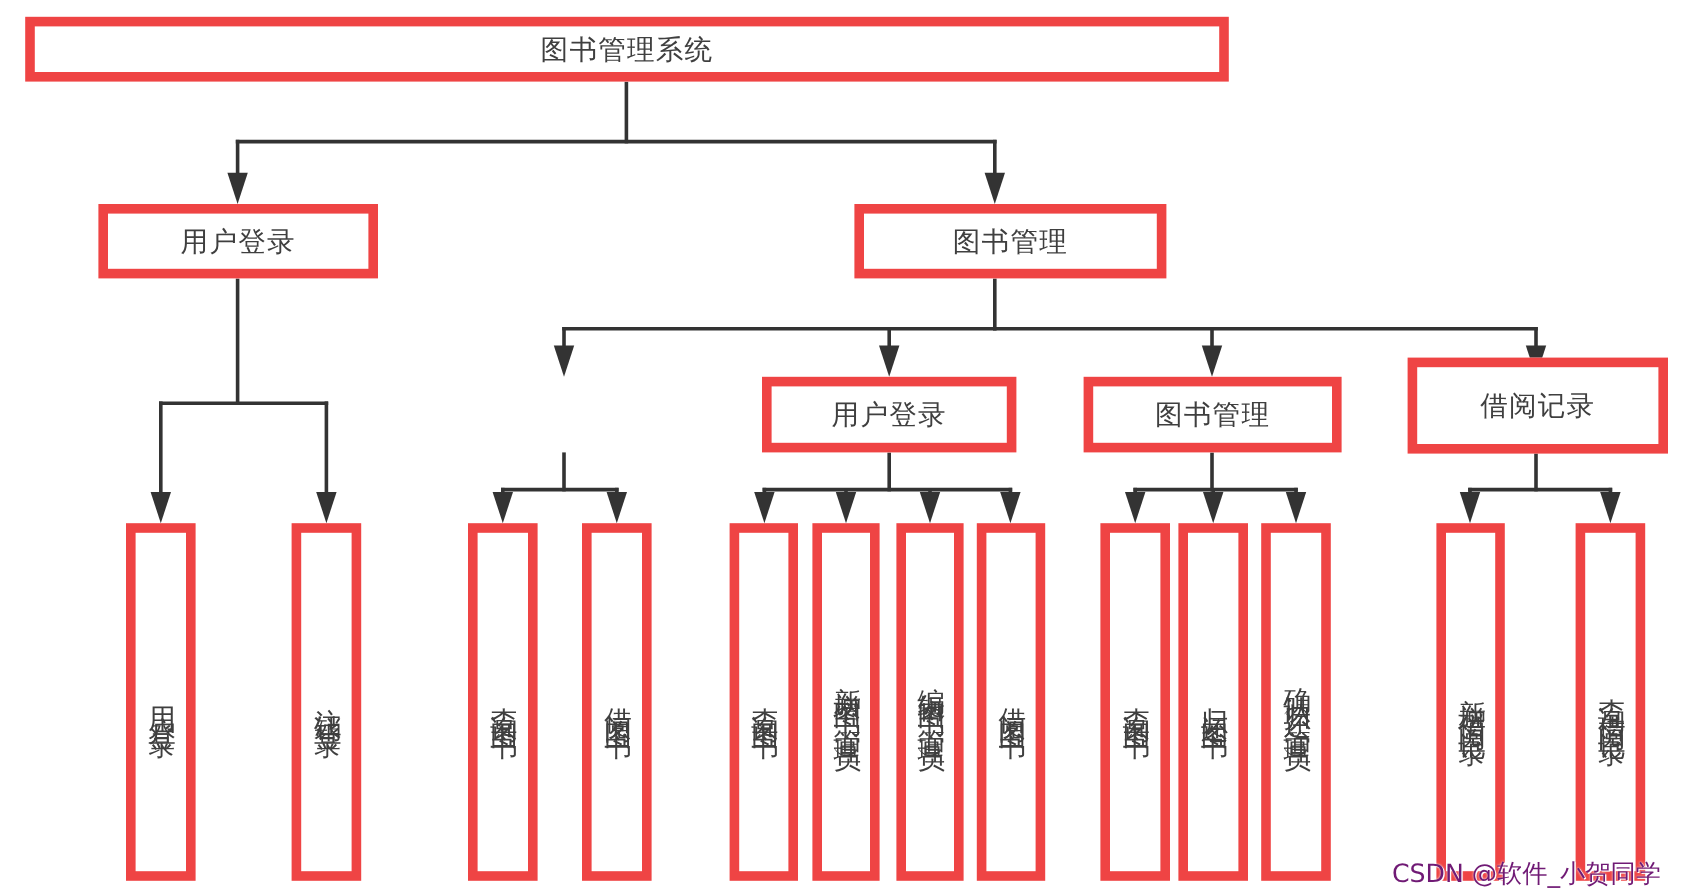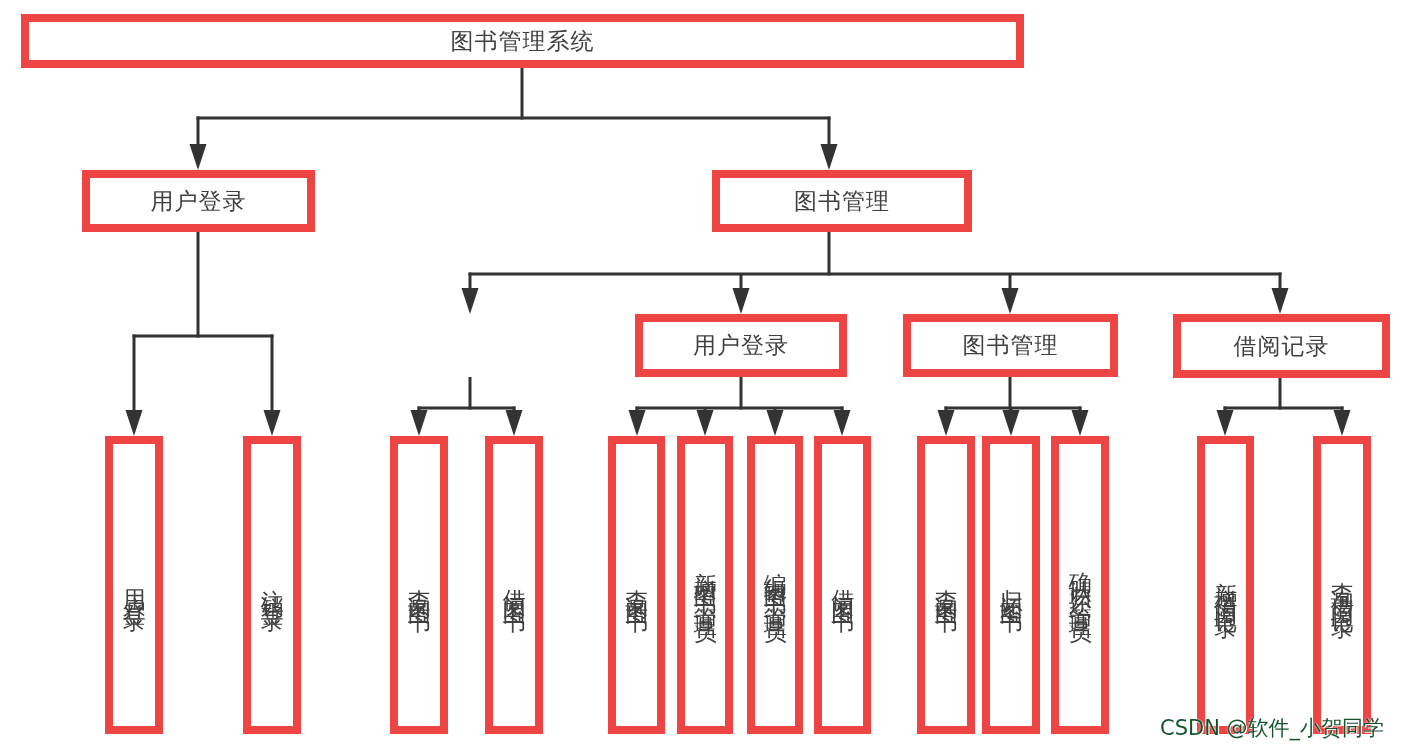--- a/index.html
+++ b/index.html
@@ -14,21 +14,21 @@
     display:flex; align-items:center; justify-content:center;
     color:#3f3f3f; font-size:23px; z-index:2;
   }
   .node.h .lbl { white-space:nowrap; letter-spacing:1px; }
   .node.v .lbl {
     writing-mode:vertical-rl; text-orientation:mixed;
     letter-spacing:7px; line-height:1.1; white-space:nowrap;
   }
   #watermark {
     position:absolute; left:1160px; top:714px; z-index:5;
-    font-size:21px; color:#14532d; white-space:nowrap;
+    font-size:21px; color:#701a75; white-space:nowrap;
     text-shadow:0 0 2px #ffffff, 1px 1px 0 #ffffff;
   }
 </style>
 </head>
 <body>
 
 <div id="stage">
 
   <svg id="connectors" viewBox="0 0 1405 747" xmlns="http://www.w3.org/2000/svg">
     <g stroke="#333333" stroke-width="3" fill="none">
@@ -106,21 +106,21 @@
   <div class="node h" style="left:712px;top:170px;width:260px;height:62px">
     <span class="lbl">图书管理</span>
   </div>
 
   <div class="node h" style="left:635px;top:314px;width:212px;height:63px">
     <span class="lbl">用户登录</span>
   </div>
   <div class="node h" style="left:903px;top:314px;width:215px;height:63px">
     <span class="lbl">图书管理</span>
   </div>
-  <div class="node h" style="left:1173px;top:314px;width:217px;height:64px">
+  <div class="node h" style="left:1173px;top:298px;width:217px;height:80px">
     <span class="lbl">借阅记录</span>
   </div>
 
   <div class="node v" style="left:105px;top:436px;width:58px;height:298px">
     <span class="lbl">用户登录</span>
   </div>
   <div class="node v" style="left:243px;top:436px;width:58px;height:298px">
     <span class="lbl">注销登录</span>
   </div>
 

